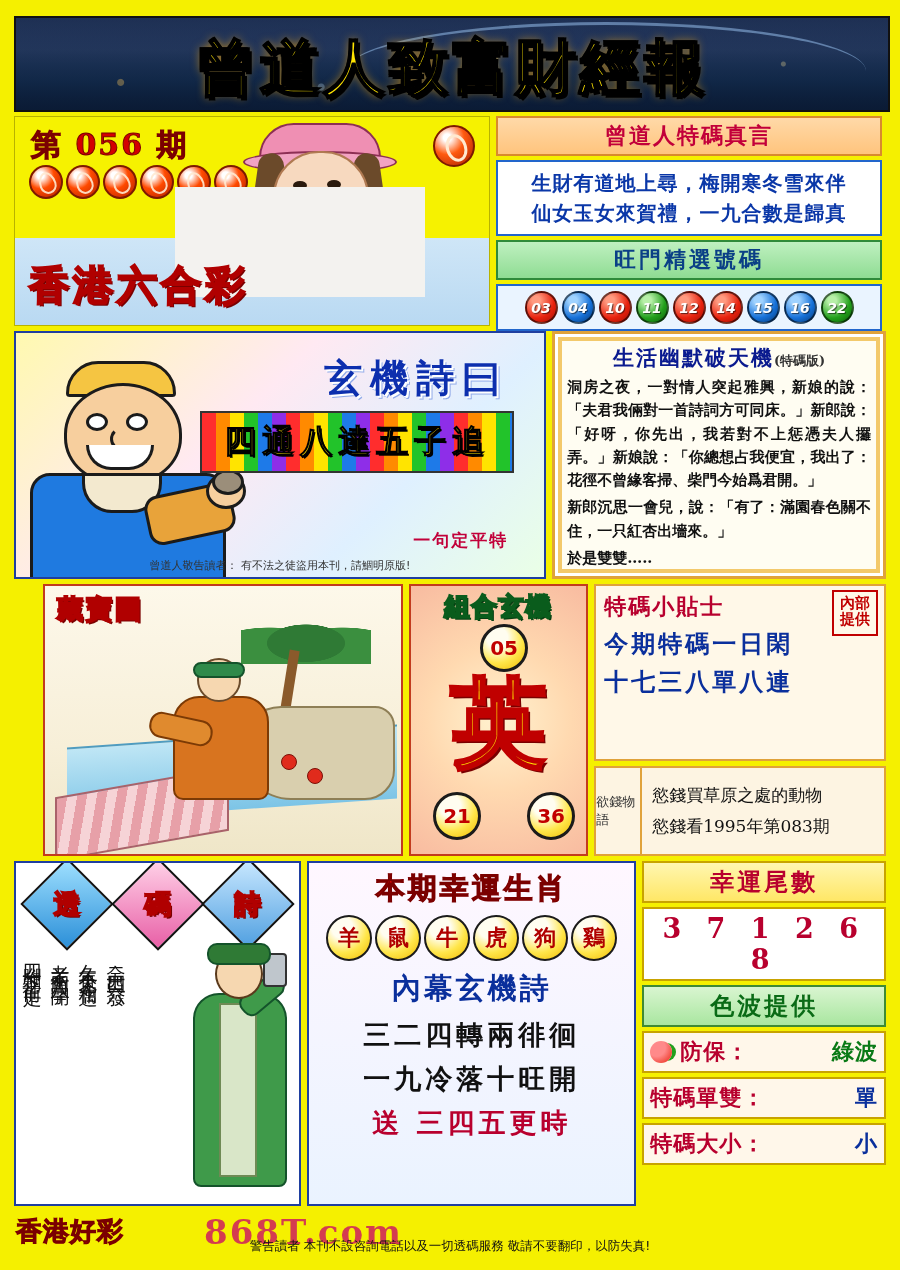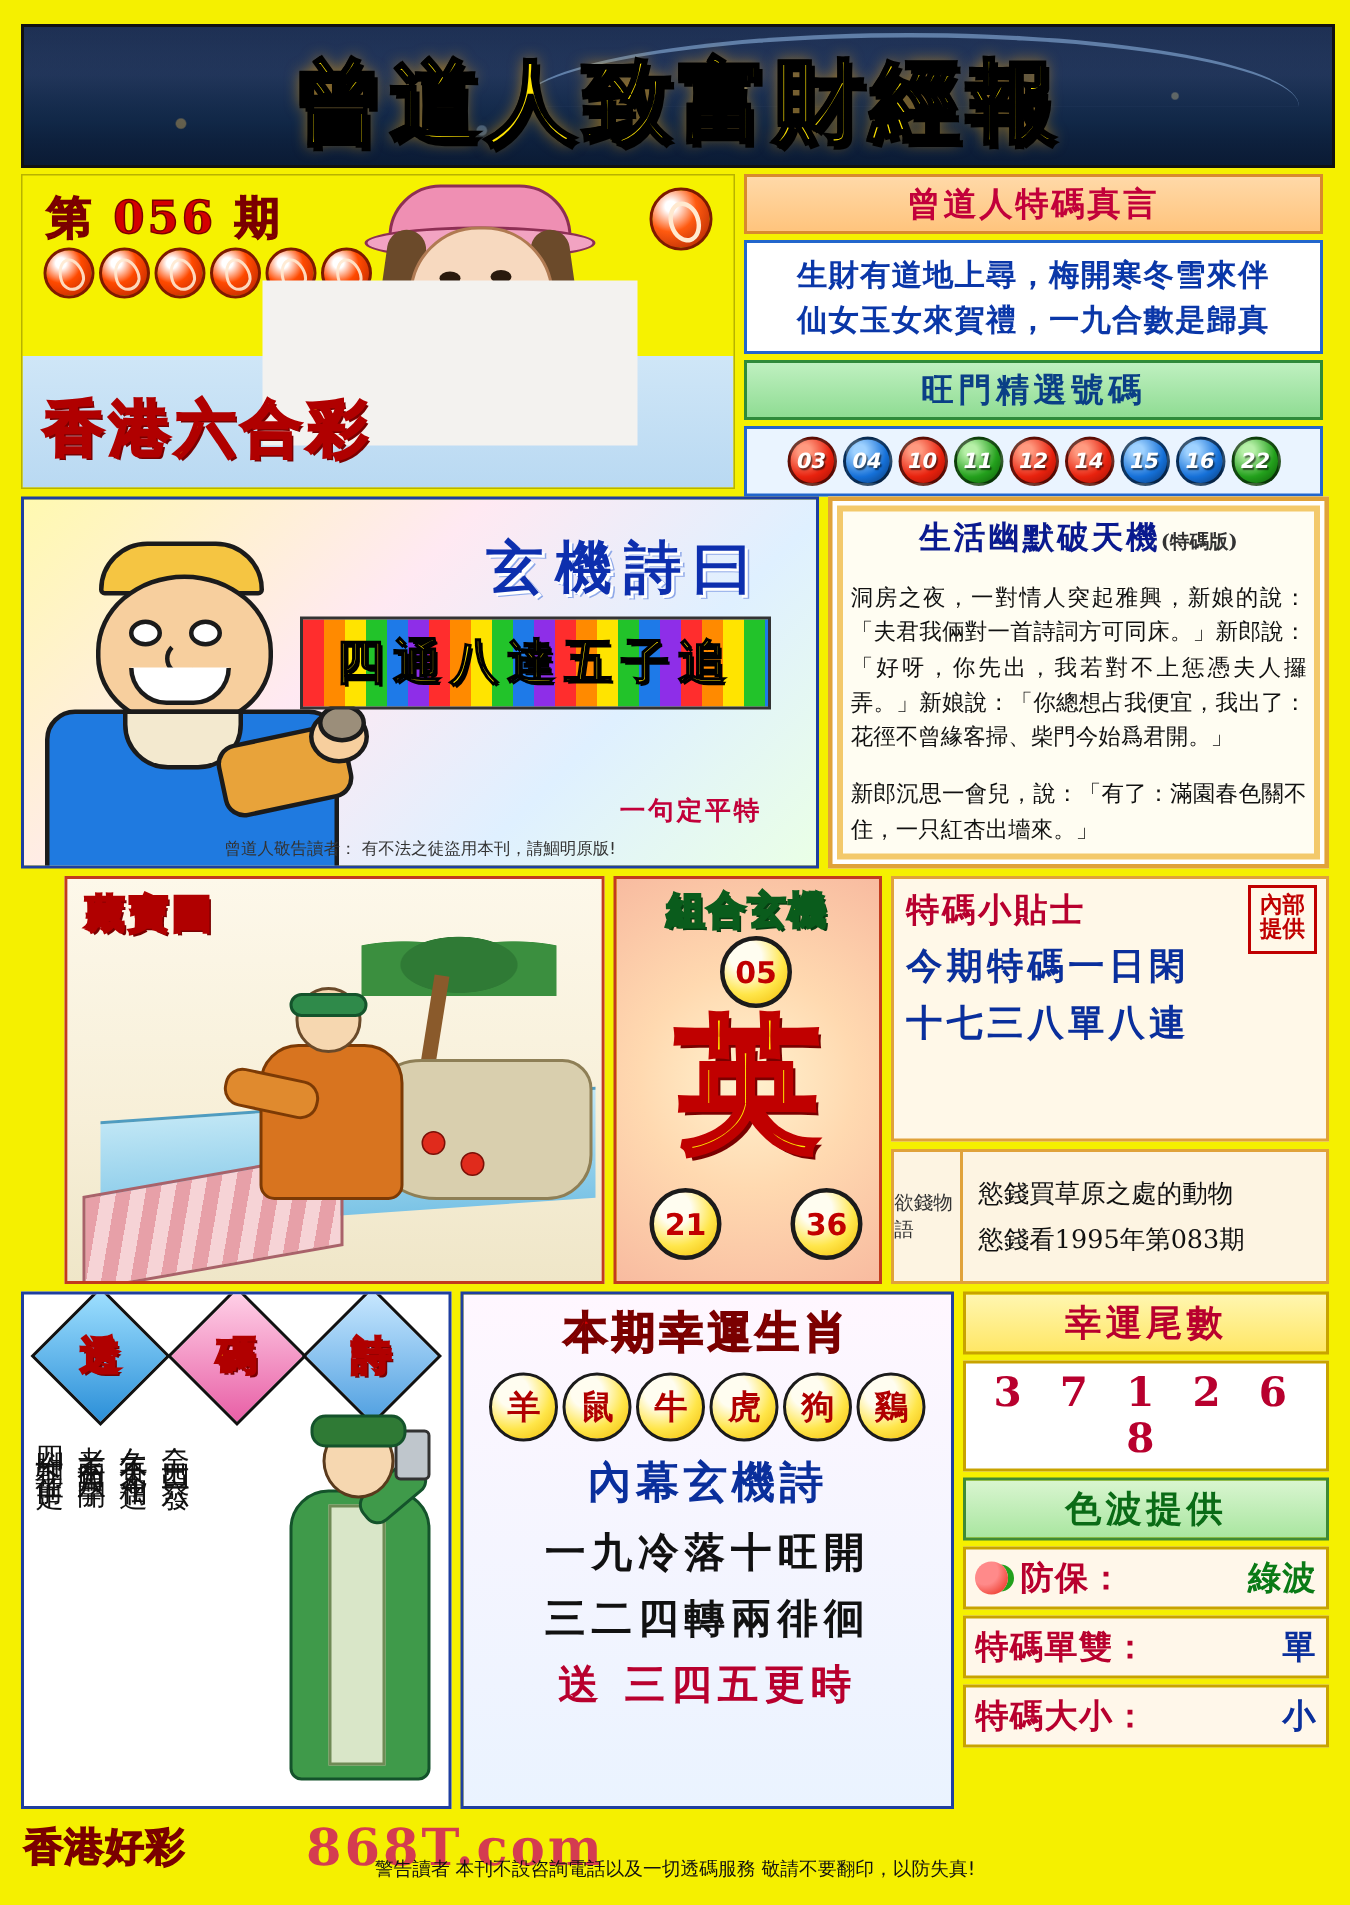--- a/index.html
+++ b/index.html
@@ -215,23 +215,23 @@
     box-shadow:inset 0 0 0 3px #fff, inset 0 0 0 7px #f3c96b;
     overflow:hidden;
   }
   .humour h3{
     margin:10px 0 4px 0;text-align:center;
     font-family:"DejaVu Serif","Liberation Serif",serif;
     font-size:21px;color:#0a1a8f;letter-spacing:2px;
   }
   .humour h3 small{font-size:13px;color:#333;letter-spacing:0;}
   .humour p{
-    margin:15px 12px;
-    font-family:"DejaVu Serif","Liberation Serif",serif;
-    font-size:15px;color:#111;line-height:1.55;text-align:justify;
+    margin:4px 12px;
+    font-family:"DejaVu Serif","Liberation Serif",serif;
+    font-size:15px;color:#111;line-height:1.55;text-align:justify;font-weight:bold;
   }
   
   .row4{display:flex;gap:6px;margin-top:5px;height:272px;padding-left:29px;}
   .treasure{
     width:366px;position:relative;background:#fdf6e8;border:2px solid #c23b1e;overflow:hidden;
   }
   .treasure .label{
     position:absolute;left:12px;top:6px;z-index:3;
     font-family:"DejaVu Serif","Liberation Serif",serif;
     font-weight:bold;font-size:26px;color:#f6e800;letter-spacing:3px;
@@ -604,22 +604,22 @@
       <div class="lz-title">本期幸運生肖</div>
       <div class="lz-row">
         <div class="zo">羊</div>
         <div class="zo">鼠</div>
         <div class="zo">牛</div>
         <div class="zo">虎</div>
         <div class="zo">狗</div>
         <div class="zo">鷄</div>
       </div>
       <div class="lz-sub">內幕玄機詩</div>
+      <div class="lz-line">三二四轉兩徘徊</div>
       <div class="lz-line">一九冷落十旺開</div>
-      <div class="lz-line">三二四轉兩徘徊</div>
       <div class="lz-send">
         <span>送</span>
         <span>三四五更時</span>
       </div>
     </div>
 
     <div class="rightCol">
       <div class="rc-head">幸運尾數</div>
       <div class="rc-nums">3 7 1 2 6 8</div>
       <div class="rc-head2">色波提供</div>

